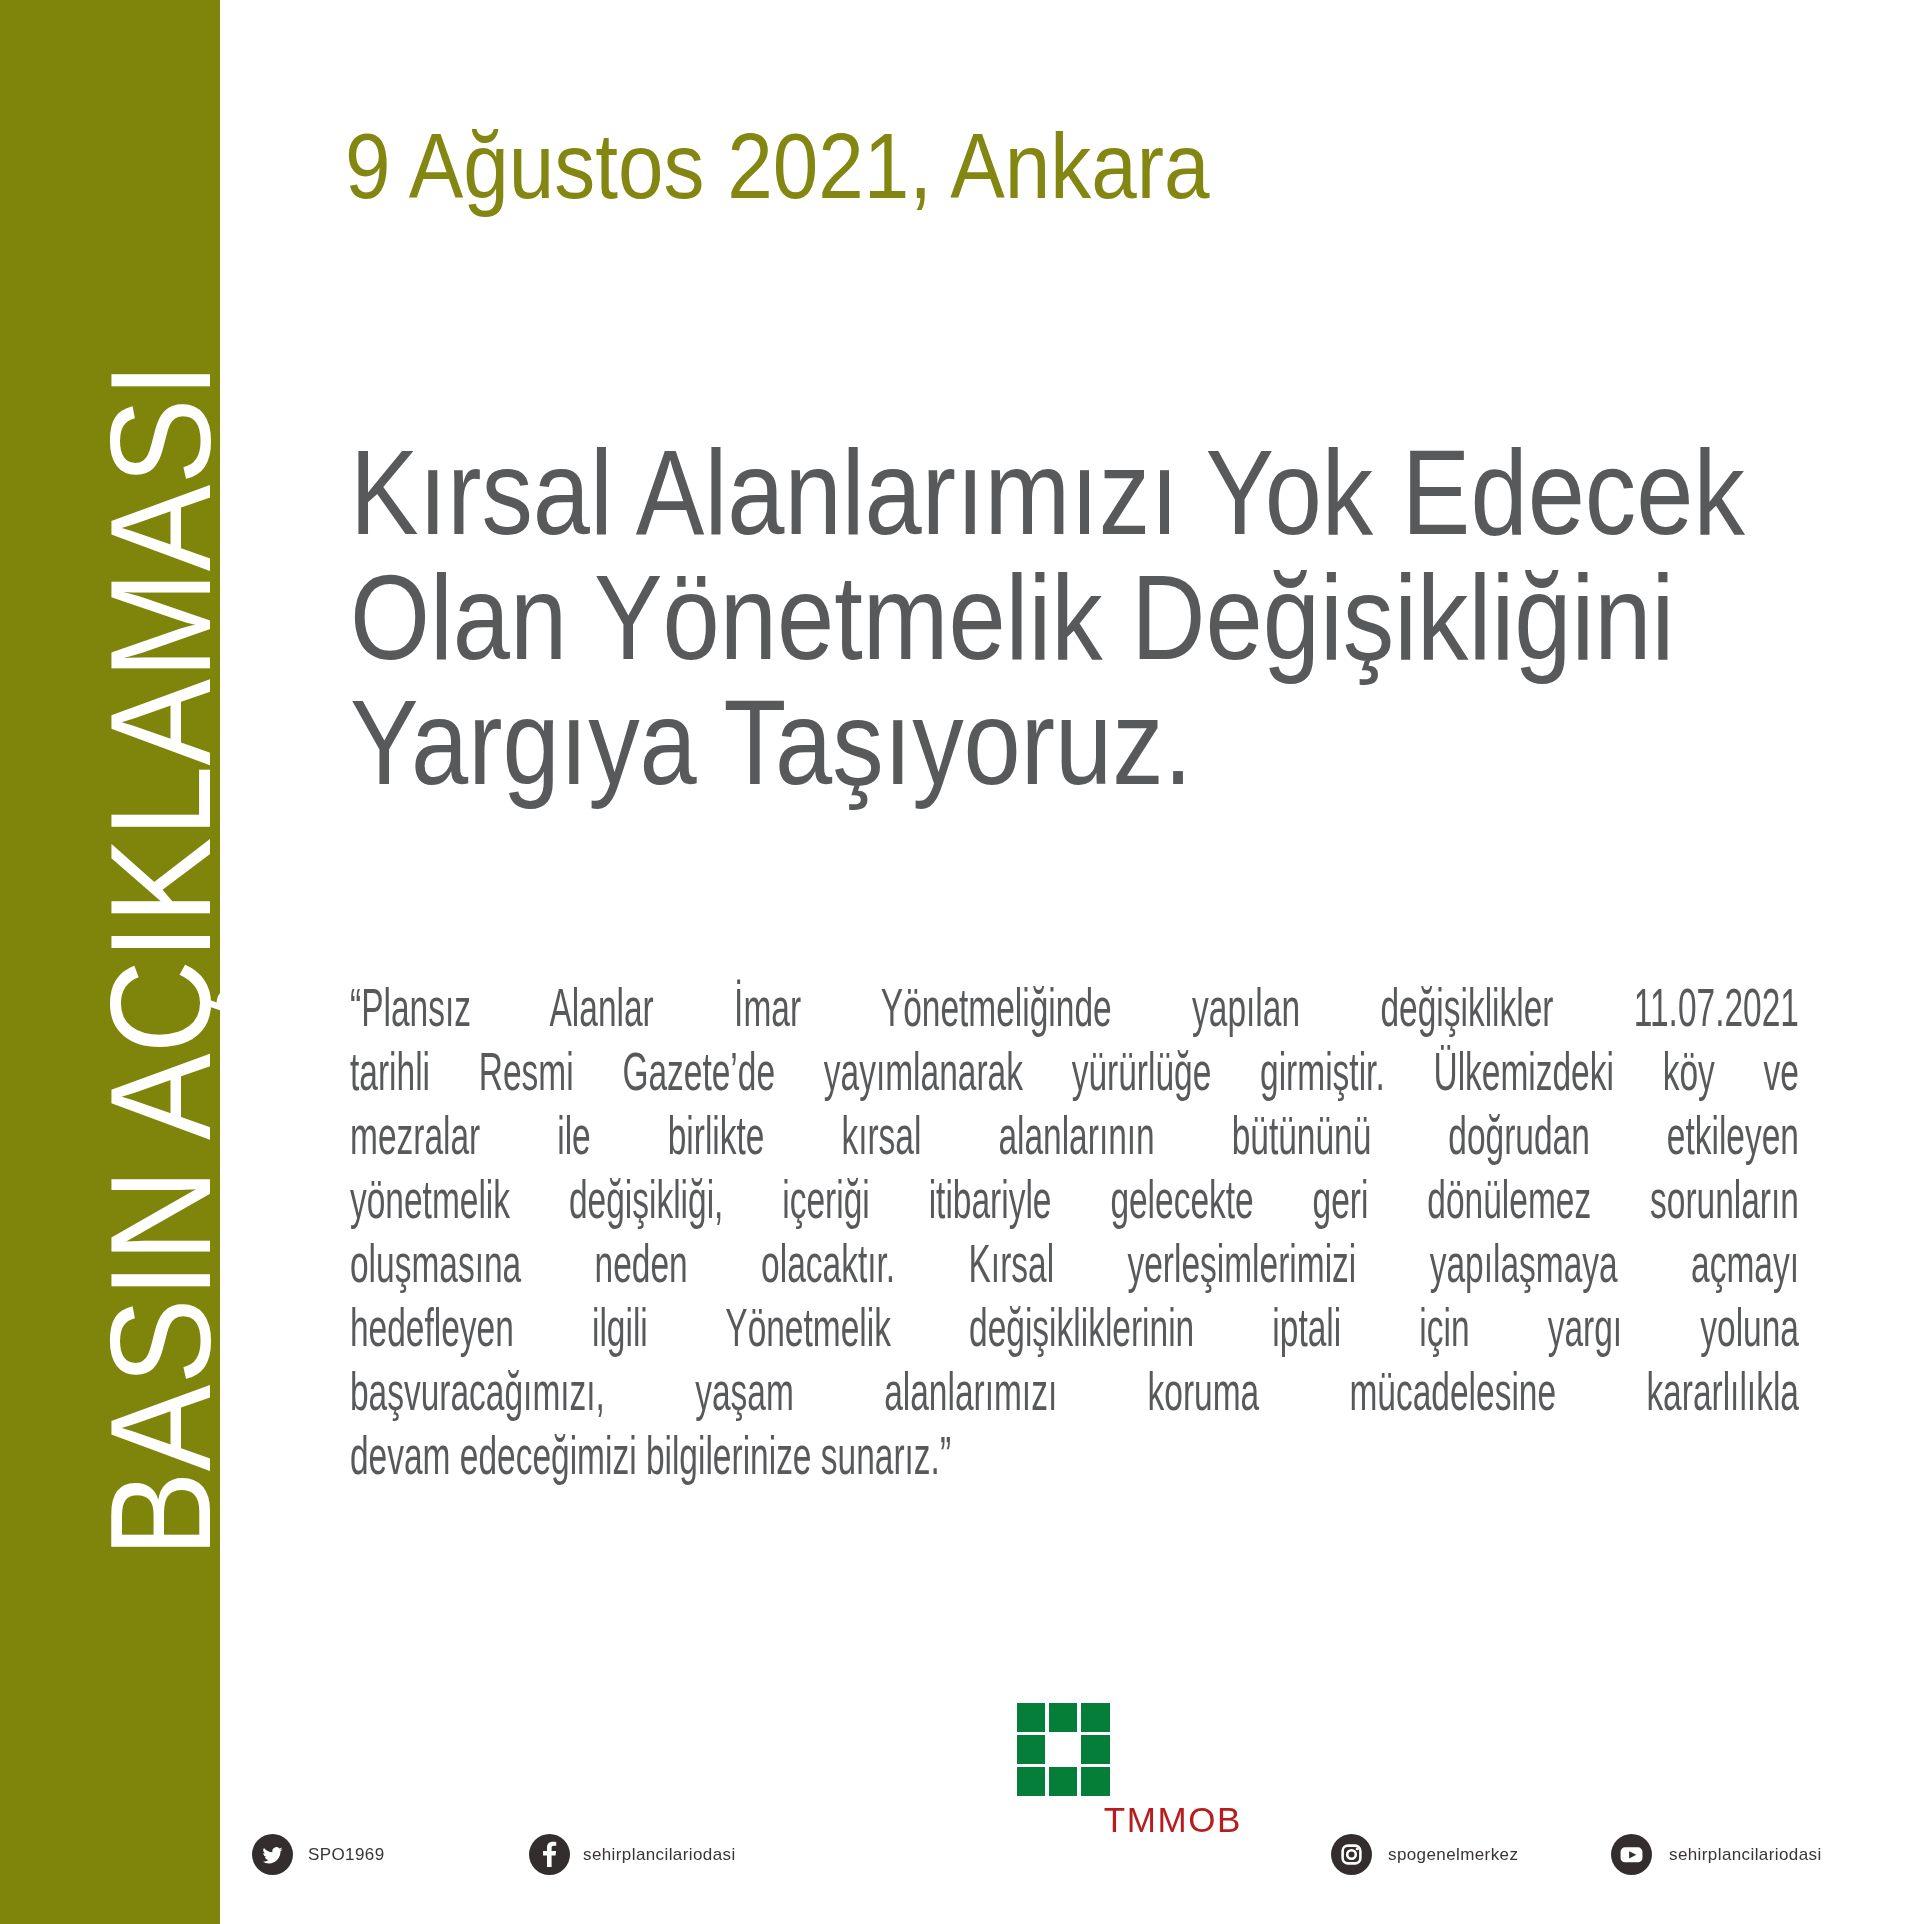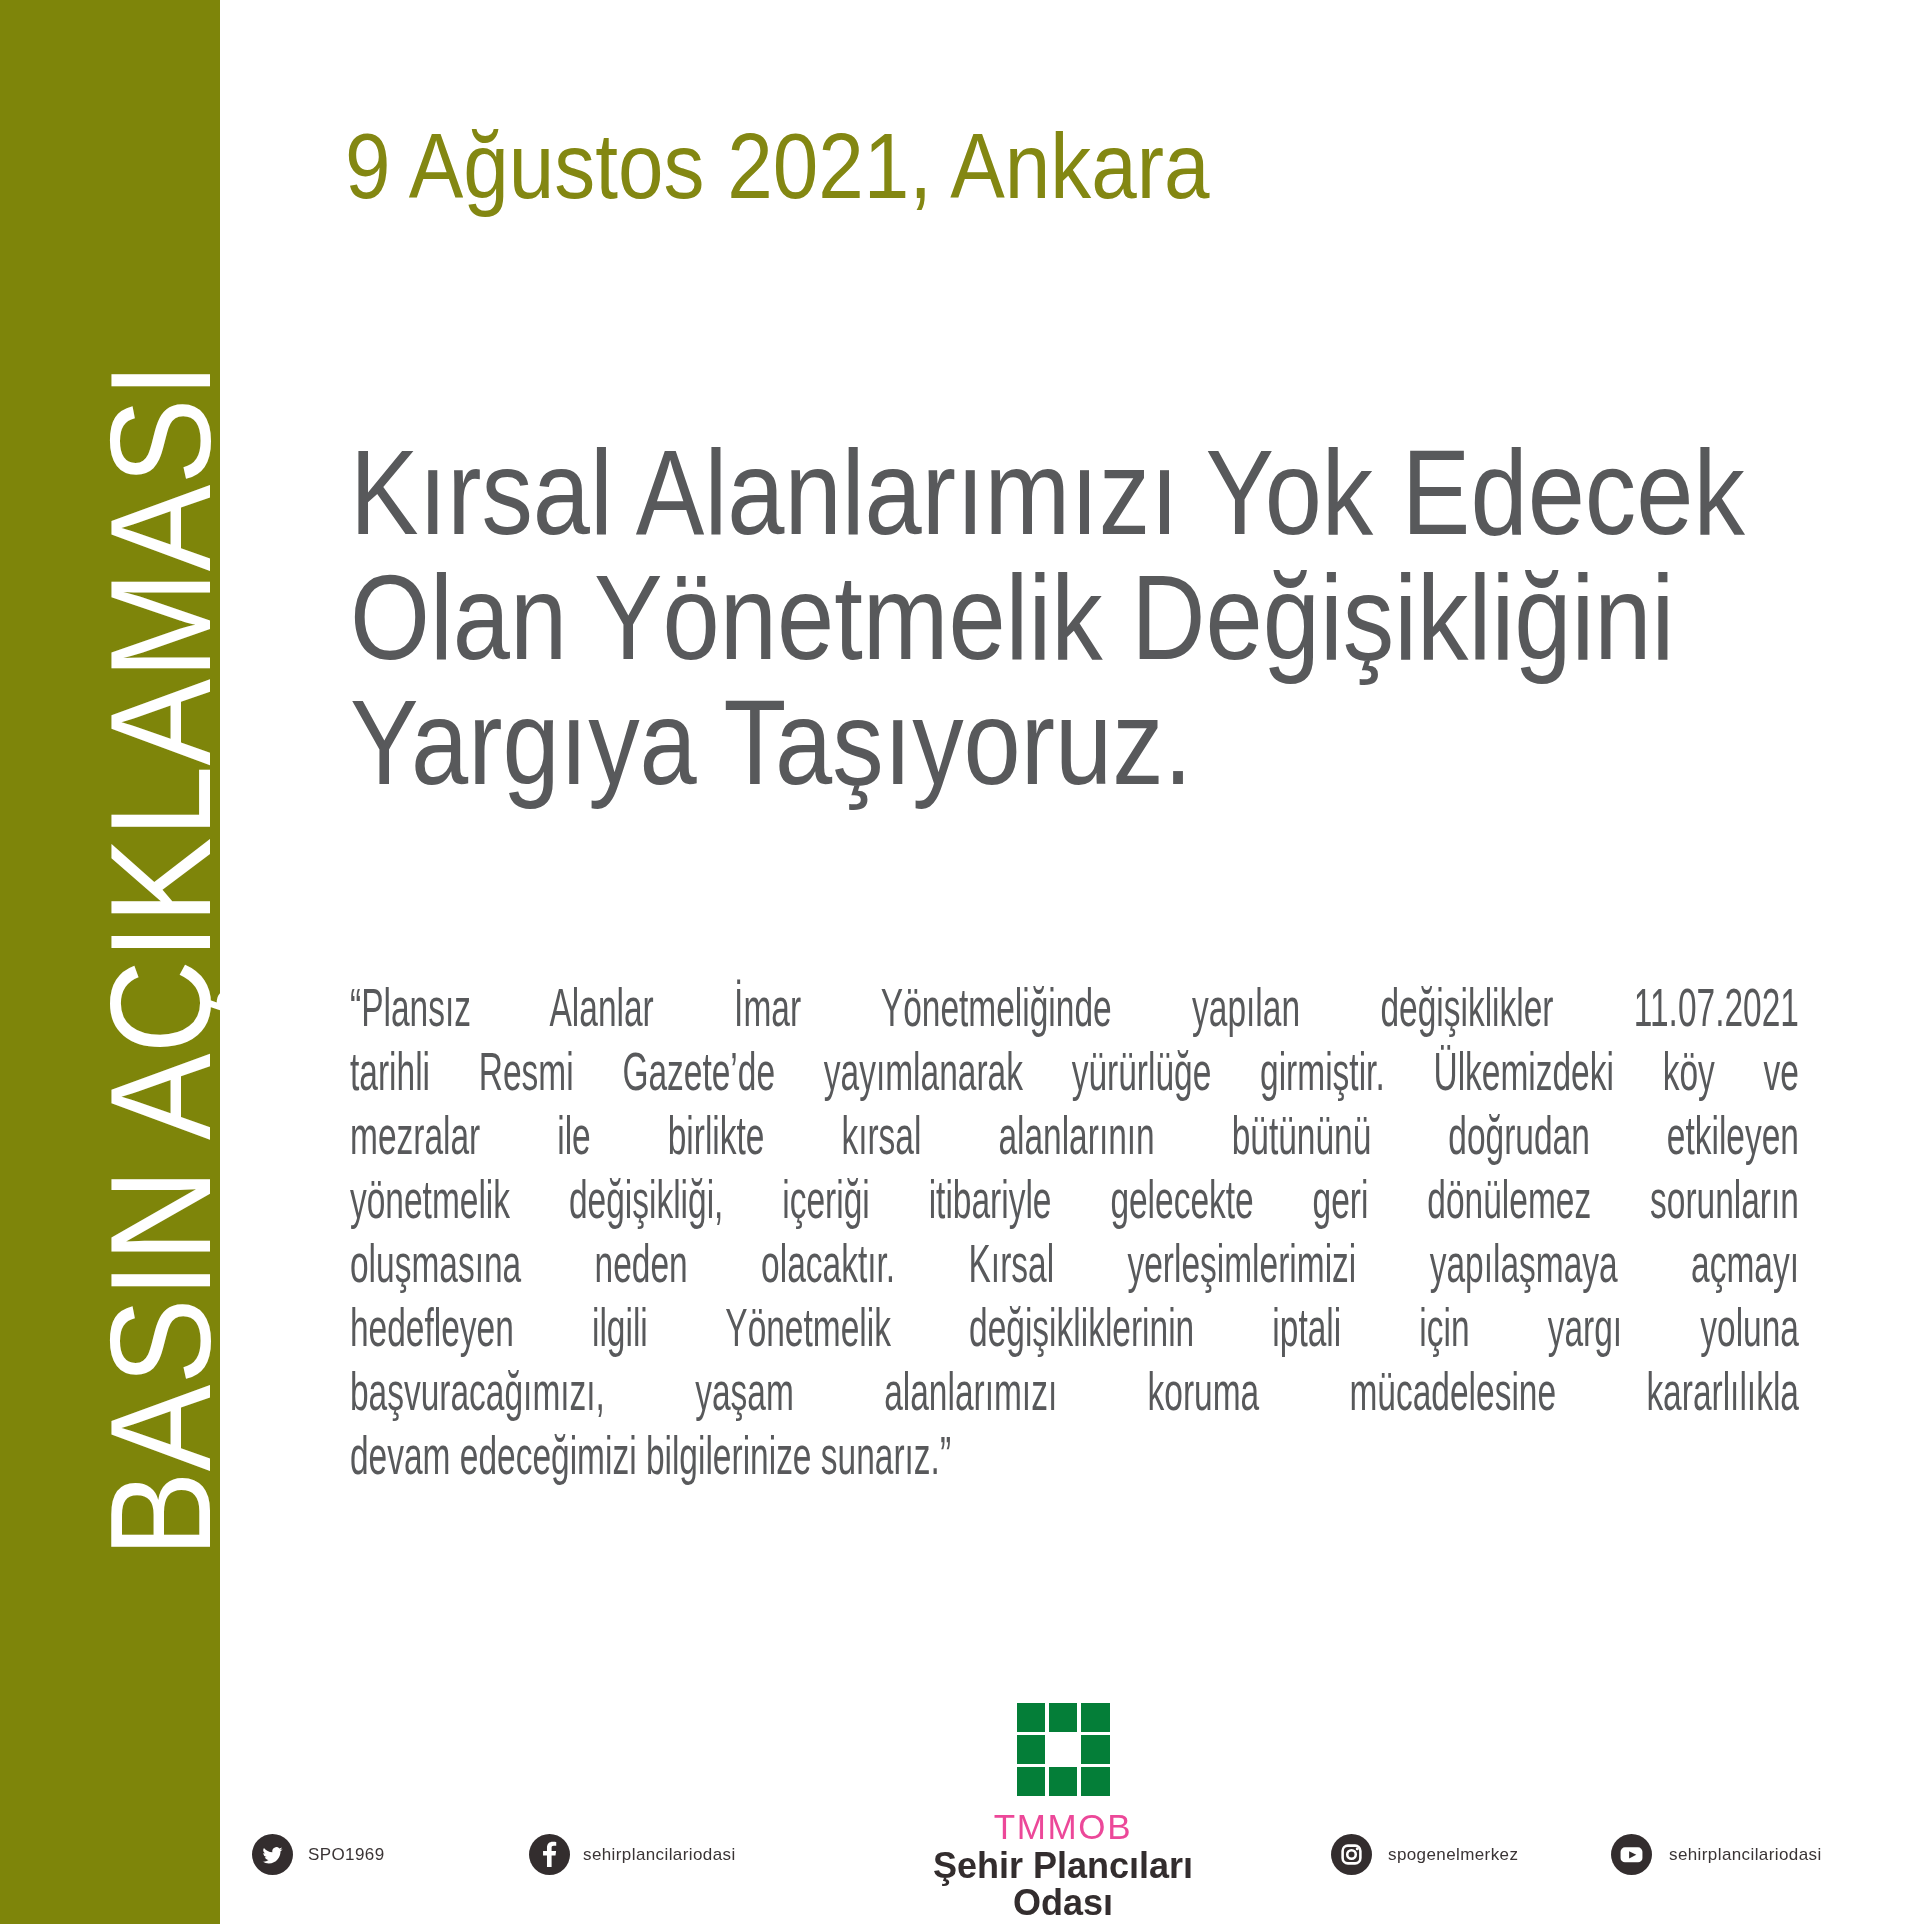--- a/index.html
+++ b/index.html
@@ -38,22 +38,22 @@
 
   
   .logo-block{position:absolute;left:884px;top:1703px;width:358px;text-align:center;}
   .logo-grid{
     display:grid;width:93px;height:93px;margin:0 auto;
     grid-template-columns:repeat(3,1fr);grid-template-rows:repeat(3,1fr);gap:3.3px;
   }
   .logo-grid .sq{background:#047e38;}
   .logo-grid .sq.hole{background:#ffffff;}
   .tmmob{
-    margin-top:13px;font-size:35px;line-height:35px;color:#ec4899;
-    letter-spacing:1.6px;font-weight:normal;
+    margin-top:6px;font-size:35px;line-height:35px;color:#b91c1c;
+    letter-spacing:1.6px;font-weight:normal;text-align:right;
   }
   .orgname{
     margin-top:3.3px;font-size:36px;line-height:37px;color:#332d2e;
     font-weight:bold;
   }
 
   
   .soc-icon{position:absolute;top:1834px;width:41px;height:41px;}
   .soc-label{
     position:absolute;top:1834px;height:41px;line-height:41px;
@@ -100,21 +100,20 @@
       <div class="sq"></div>
       <div class="sq"></div>
       <div class="sq"></div>
       <div class="sq hole"></div>
       <div class="sq"></div>
       <div class="sq"></div>
       <div class="sq"></div>
       <div class="sq"></div>
     </div>
     <div class="tmmob">TMMOB</div>
-    <div class="orgname">Şehir Plancıları Odası</div>
   </div>
 
   <svg class="soc-icon tw-icon" viewBox="0 0 24 24">
     <circle cx="12" cy="12" r="12" fill="#332d2e"></circle>
     <path fill="#ffffff" transform="translate(5 5.4) scale(0.585)" d="M8.29 20.25c7.55 0 11.68-6.25 11.68-11.67 0-.18 0-.36-.01-.53A8.35 8.35 0 0 0 22 5.92a8.2 8.2 0 0 1-2.36.65 4.12 4.12 0 0 0 1.8-2.27 8.22 8.22 0 0 1-2.6 1 4.1 4.1 0 0 0-7 3.74 11.65 11.65 0 0 1-8.45-4.29 4.1 4.1 0 0 0 1.27 5.48A4.07 4.07 0 0 1 2.8 9.71v.05a4.1 4.1 0 0 0 3.29 4.02 4.1 4.1 0 0 1-1.85.07 4.11 4.11 0 0 0 3.83 2.85A8.23 8.23 0 0 1 2 18.4a11.62 11.62 0 0 0 6.29 1.84"></path>
   </svg>
   <div class="soc-label tw-label">SPO1969</div>
 
   <svg class="soc-icon fb-icon" viewBox="0 0 24 24">
     <circle cx="12" cy="12" r="12" fill="#332d2e"></circle>

